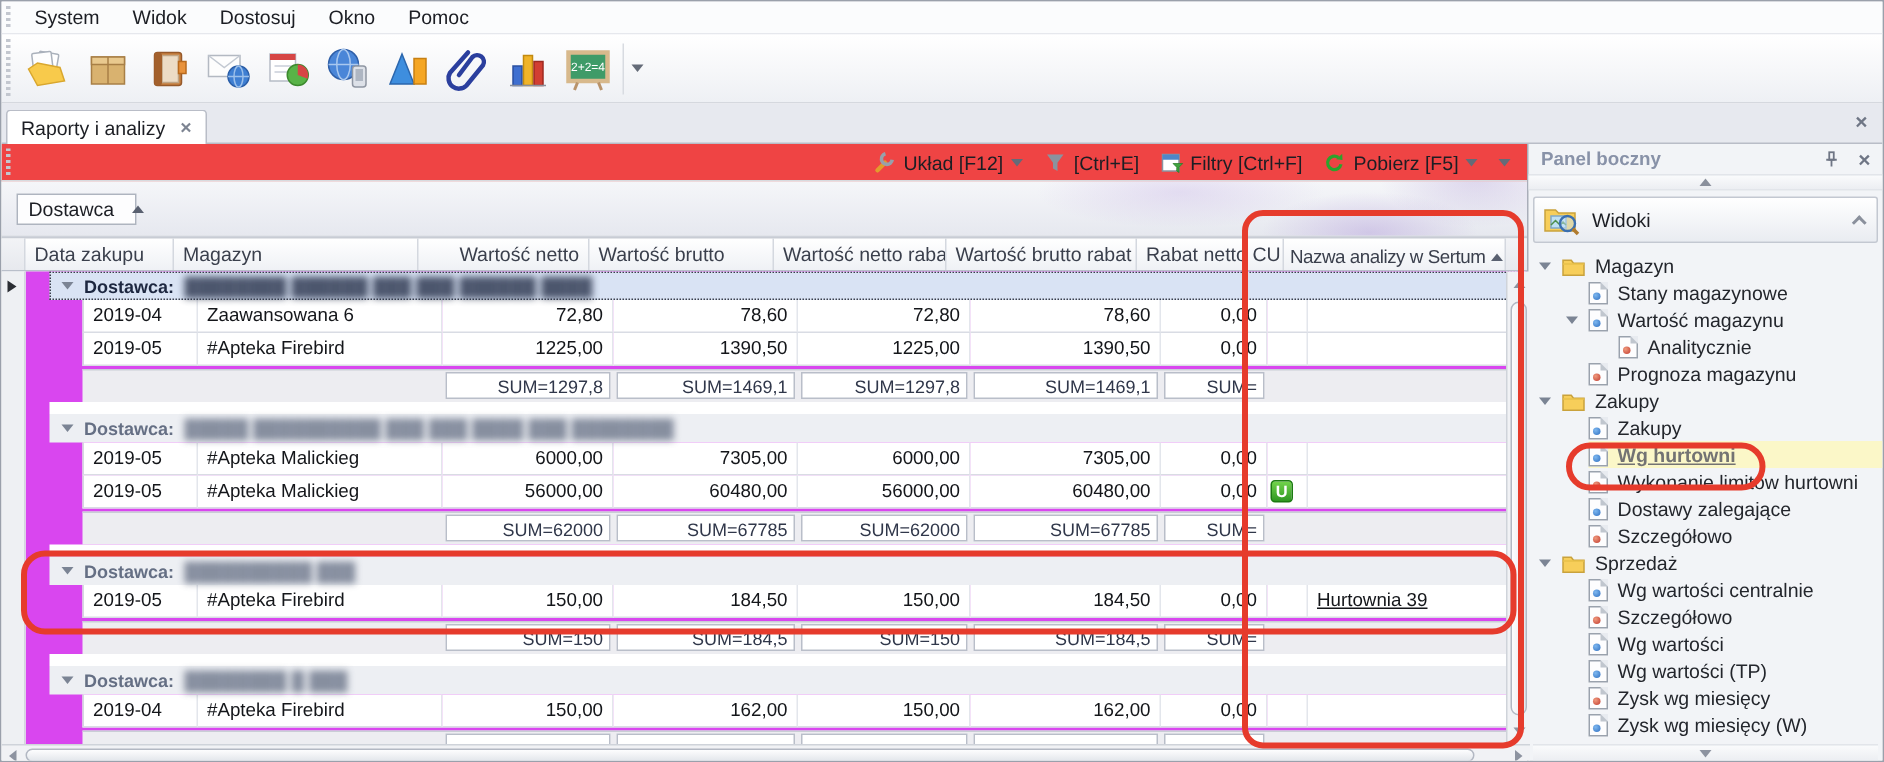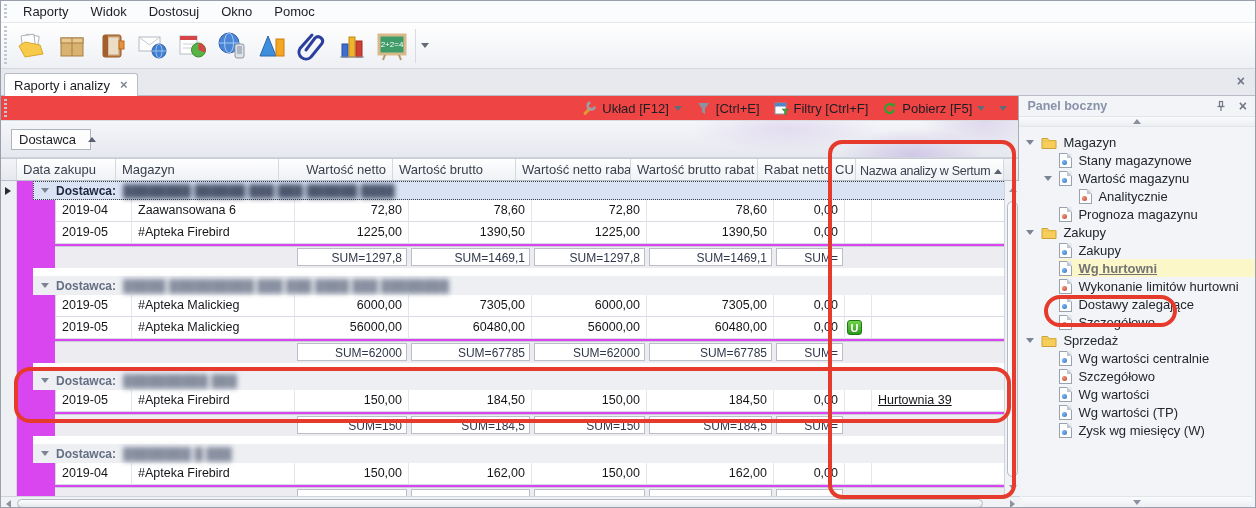--- a/index.html
+++ b/index.html
@@ -157,21 +157,21 @@
   .anno-grp { left:13px; top:366px; width:997px; height:56px; border-radius:16px; }
   .anno-side { left:1043px; top:294px; width:133px; height:32px; border-radius:16px; border-width:4px; }
 </style>
 </head>
 <body>
 
 <div class="app">
 
   <div class="menubar">
     <div class="grip"></div>
-    <div class="menu-item">Raporty</div>
+    <div class="menu-item">System</div>
     <div class="menu-item">Widok</div>
     <div class="menu-item">Dostosuj</div>
     <div class="menu-item">Okno</div>
     <div class="menu-item">Pomoc</div>
   </div>
 
   <div class="toolbar">
     <div class="grip"></div>
     <div class="tb-icon">
       <svg width="34" height="34" viewBox="0 0 34 34">
@@ -533,20 +533,32 @@
         <svg width="12" height="12" viewBox="0 0 12 12">
           <rect x="4.5" y="1.5" width="3" height="5" fill="none" stroke="#6f7685" stroke-width="1.2"></rect>
           <line x1="2.5" y1="6.5" x2="9.5" y2="6.5" stroke="#6f7685" stroke-width="1.2"></line>
           <line x1="6" y1="6.5" x2="6" y2="11" stroke="#6f7685" stroke-width="1.2"></line>
         </svg>
         <span style="margin-left:12px; color:#6f7685; font-size:14px;">×</span>
       </div>
       <div class="sb-collapse">
         <span class="caret-up"></span>
       </div>
+      <div class="sb-views">
+        <svg width="26" height="22" viewBox="0 0 26 22">
+          <path d="M2 4 h7 l2 2 h11 v12 H2 z" fill="#f7ce5a" stroke="#c9a23c"></path>
+          <rect x="6" y="8" width="10" height="8" fill="#bfe0f2" stroke="#7fa8c9"></rect>
+          <path d="M6 14 l3-3 3 3 2-2 2 2" fill="none" stroke="#4d8f4d"></path>
+          <circle cx="17" cy="13" r="5" fill="rgba(200,225,245,.5)" stroke="#3a6fb0" stroke-width="1.6"></circle>
+          <line x1="20.5" y1="16.5" x2="24" y2="20" stroke="#b07b2e" stroke-width="2.4"></line>
+        </svg>
+        <span>Widoki</span>
+        <span class="sp"></span>
+        <span class="chev-up"></span>
+      </div>
 
       <div class="sb-tree">
         <div class="titem lvl0">
           <span class="texp"></span>
           <svg width="16" height="13" viewBox="0 0 16 13">
               <path d="M1 2.5 h5.5 l1.5 2 h7 v8 H1 z" fill="#f7ce5a" stroke="#c9a23c"></path>
               <path d="M1 5 h14" stroke="#e8c04a"></path>
             </svg>
           <span class="tlabel">Magazyn</span>
         </div>
@@ -613,20 +625,24 @@
         </div>
         <div class="titem lvl1">
           <span class="ricon"></span>
           <span class="tlabel">Wg wartości</span>
         </div>
         <div class="titem lvl1">
           <span class="ricon"></span>
           <span class="tlabel">Wg wartości (TP)</span>
         </div>
         <div class="titem lvl1">
+          <span class="ricon dot-red"></span>
+          <span class="tlabel">Zysk wg miesięcy</span>
+        </div>
+        <div class="titem lvl1">
           <span class="ricon"></span>
           <span class="tlabel">Zysk wg miesięcy (W)</span>
         </div>
       </div>
 
       <div class="sb-bottom">
         <span class="sb-arrow tri-down" style="position:static;"></span>
       </div>
     </div>
   </div>

